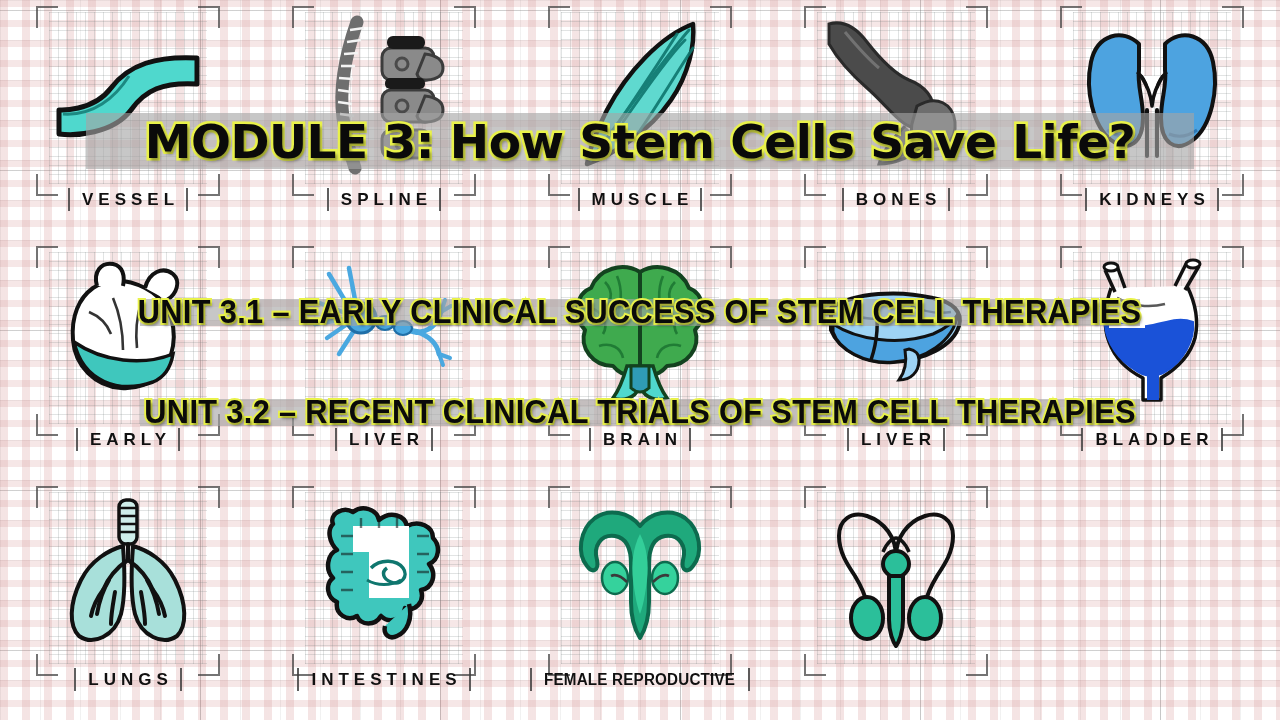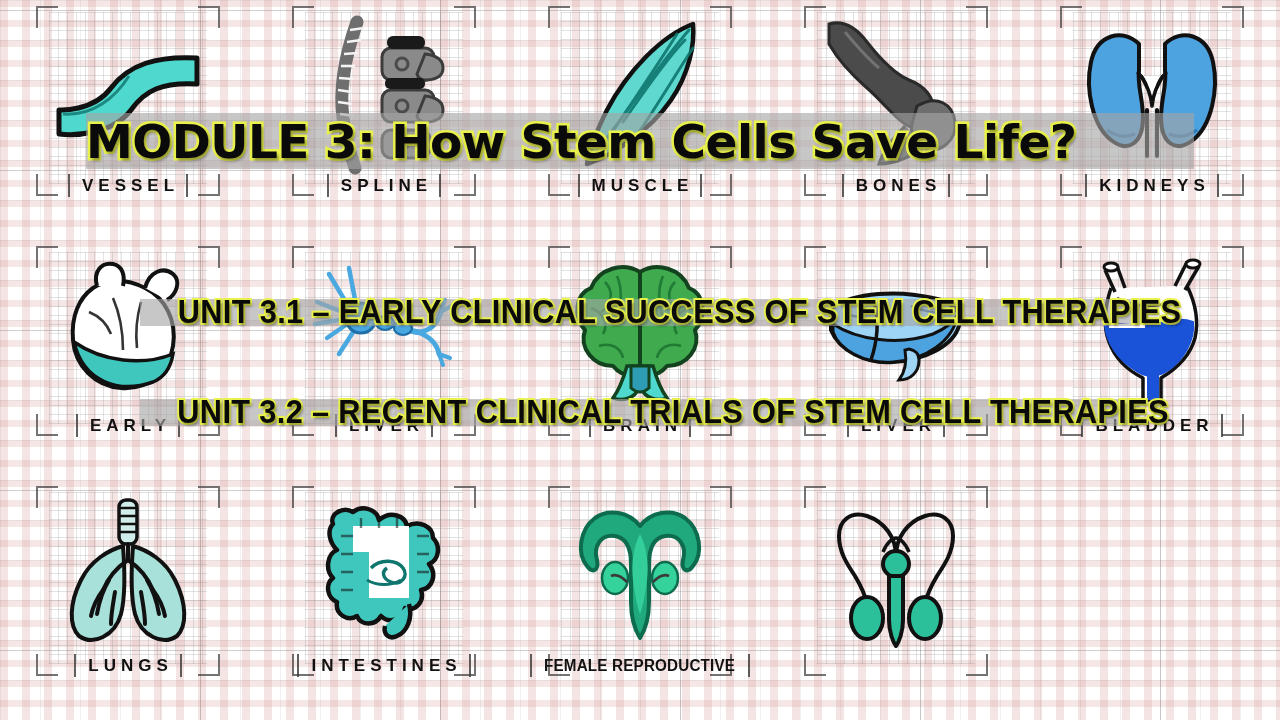--- a/index.html
+++ b/index.html
@@ -82,21 +82,21 @@
     width:150px; height:160px;
     display:flex; align-items:center; justify-content:center;
   }
   .organ-icon svg { width:100%; height:100%; overflow:visible; }
 
   
   .organ-label-wrap {
     position:relative; z-index:6;
     display:flex; align-items:center; justify-content:center;
     gap:7px;
-    margin-top:0;
+    margin-top:14px;
   }
   .tick {
     display:block; width:2px; height:23px;
     background:rgba(60,60,60,.82);
   }
   .organ-label {
     font-family:"Liberation Sans", sans-serif;
     font-weight:700;
     font-size:17px;
     letter-spacing:5px;
@@ -114,21 +114,21 @@
   
   .banner {
     position:absolute;
     left:0; width:100%;
     display:flex; align-items:center; justify-content:center;
     z-index:30;
     pointer-events:none;
   }
   .banner-bar {
     background:rgba(165,165,165,.62);
-    display:flex; align-items:center; justify-content:flex-start;
+    display:flex; align-items:center; justify-content:center;
   }
   .banner-text {
     color:#0a0a0a;
     white-space:nowrap;
     -webkit-text-stroke:5px #e9f24a;
     paint-order:stroke fill;
     text-shadow:2px 3px 3px rgba(0,0,0,.35);
   }
 
   #banner-title { top:108px; height:66px; }

